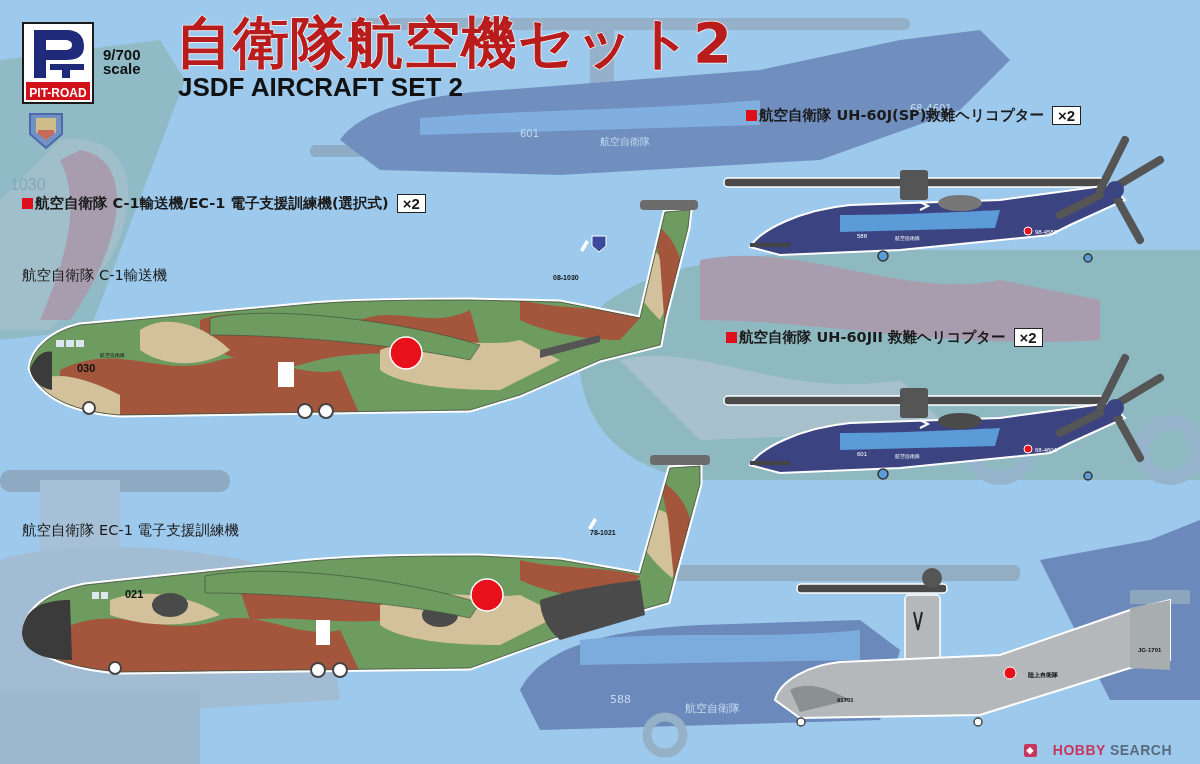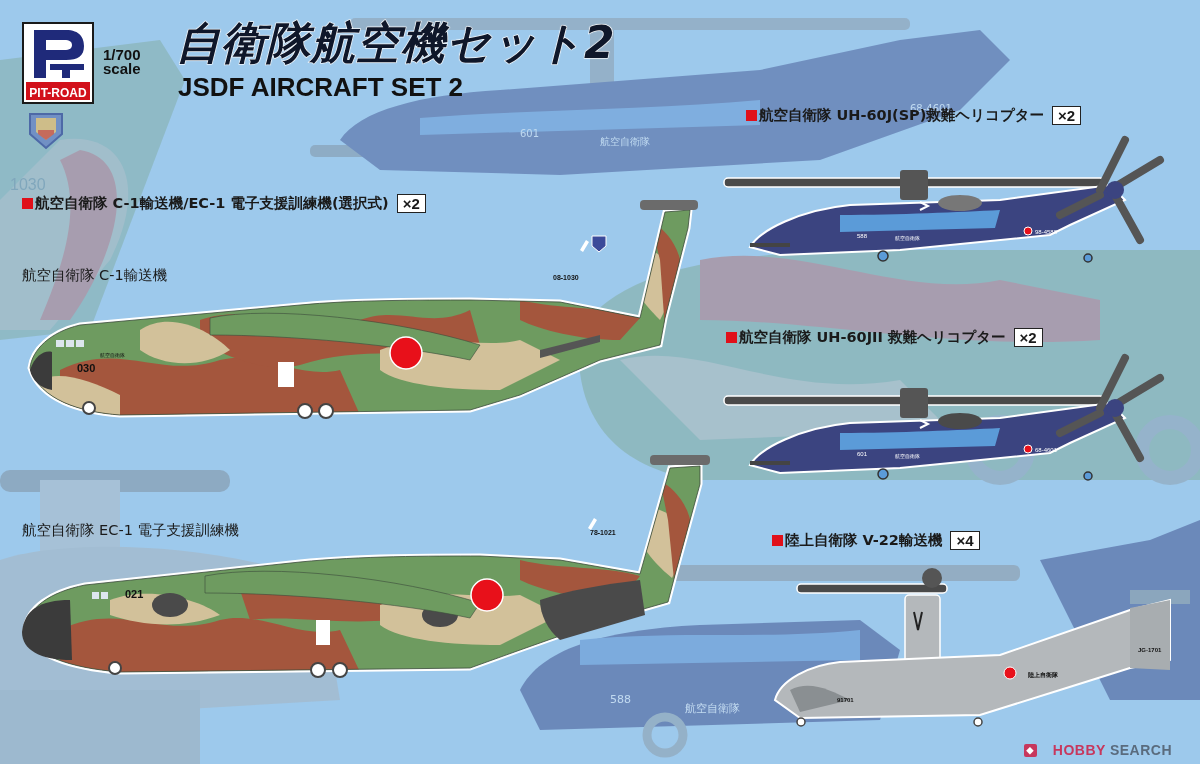--- a/index.html
+++ b/index.html
@@ -3,21 +3,21 @@
 <meta charset="utf-8">
 <style>
   html,body{margin:0;padding:0;}
   body{width:1200px;height:764px;overflow:hidden;background:#9cc8ec;font-family:"DejaVu Sans","Liberation Sans",sans-serif;}
   .stage{position:relative;width:1200px;height:764px;overflow:hidden;background:#9dc9ec;}
   .bgsvg{position:absolute;left:0;top:0;}
   .logo{position:absolute;left:22px;top:22px;width:70px;width:72px;height:82px;background:#fff;border:2px solid #1a1a1a;box-sizing:border-box;}
   .logo-mark{position:absolute;left:6px;top:4px;width:58px;height:52px;}
   .logo-band{position:absolute;left:2px;right:2px;bottom:2px;height:18px;background:#d2111b;color:#fff;font-family:"Liberation Sans",sans-serif;font-weight:bold;font-size:12px;line-height:22px;text-align:center;letter-spacing:0px;}
   .scale{position:absolute;left:103px;top:48px;font-family:"Liberation Sans",sans-serif;font-weight:bold;color:#111;font-size:15px;line-height:14px;text-align:center;}
-  .title-jp{position:absolute;left:176px;top:18px;font-family:"DejaVu Sans",sans-serif;font-weight:bold;color:#0f172a;font-size:44px;line-height:50px;letter-spacing:1px;white-space:nowrap;-webkit-text-stroke:1px #fff;paint-order:stroke fill;text-shadow:0 0 2px #fff;font-style:italic;}
+  .title-jp{position:absolute;left:176px;top:18px;font-family:"DejaVu Sans",sans-serif;font-weight:bold;color:#b91c1c;font-size:56px;line-height:50px;letter-spacing:1px;white-space:nowrap;-webkit-text-stroke:1px #fff;paint-order:stroke fill;text-shadow:0 0 2px #fff;}
   .title-en{position:absolute;left:178px;top:72px;font-family:"Liberation Sans",sans-serif;font-weight:bold;color:#111;font-size:26px;line-height:30px;white-space:nowrap;}
   .label{position:absolute;font-family:"DejaVu Sans",sans-serif;font-weight:bold;color:#1a1a1a;font-size:14.5px;line-height:20px;white-space:nowrap;display:flex;align-items:center;}
   .label.plain{font-weight:normal;}
   .sq{display:inline-block;width:11px;height:11px;background:#e0101a;margin-right:2px;}
   .qty{display:inline-block;margin-left:8px;border:1.5px solid #222;background:#fff;padding:0 5px;font-family:"Liberation Sans",sans-serif;font-weight:bold;font-size:15px;line-height:17px;}
   .watermark{position:absolute;right:28px;bottom:6px;display:flex;align-items:center;font-family:"Liberation Sans",sans-serif;font-weight:bold;font-size:14px;letter-spacing:0.5px;}
   .wm-icon{width:13px;height:13px;background:#c7375d;border-radius:2px;margin-right:4px;color:#fff;font-size:9px;line-height:13px;text-align:center;}
   .wm-a{color:#c7375d;padding-left:12px;}
   .wm-b{color:#5a6b7d;margin-left:4px;}
 </style>
@@ -215,21 +215,21 @@
     </svg>
     <div class="logo-band">PIT-ROAD</div>
   </div>
   <svg style="position:absolute;left:26px;top:108px" width="40" height="44" viewBox="0 0 40 44">
     <path d="M4,6 L36,6 L36,26 L20,40 L4,26 Z" fill="#6a86c4" stroke="#3d55a0" stroke-width="2" opacity="0.8"></path>
     <path d="M10,10 L30,10 L30,24 L20,32 L10,24 Z" fill="#e6c87a" opacity="0.8"></path>
     <path d="M12,22 L28,22 L28,26 L20,32 L12,26 Z" fill="#c24848" opacity="0.7"></path>
   </svg>
 
   <div class="scale">
-    <div>1/700</div>
+    <div>9/700</div>
     <div>scale</div>
   </div>
 
   <div class="title-jp">自衛隊航空機セット2</div>
   <div class="title-en">JSDF AIRCRAFT SET 2</div>
 
   <div class="label" style="left:22px;top:193px;">
     <span class="sq"></span>
     <span>航空自衛隊 C-1輸送機/EC-1 電子支援訓練機(選択式)</span>
     <span class="qty">×2</span>
@@ -240,24 +240,19 @@
   <div class="label" style="left:726px;top:105px;margin-left:20px;">
     <span class="sq"></span>
     <span>航空自衛隊 UH-60J(SP)救難ヘリコプター</span>
     <span class="qty">×2</span>
   </div>
   <div class="label" style="left:726px;top:327px;">
     <span class="sq"></span>
     <span>航空自衛隊 UH-60JII 救難ヘリコプター</span>
     <span class="qty">×2</span>
   </div>
-  <div class="label" style="left:772px;top:530px;">
-    <span class="sq"></span>
-    <span>陸上自衛隊 V-22輸送機</span>
-    <span class="qty">×4</span>
-  </div>
 
   <div class="watermark">
     <span class="wm-icon">◆</span>
     <span class="wm-a">HOBBY</span>
     <span class="wm-b">SEARCH</span>
   </div>
 </div>
 
 </body></html>

